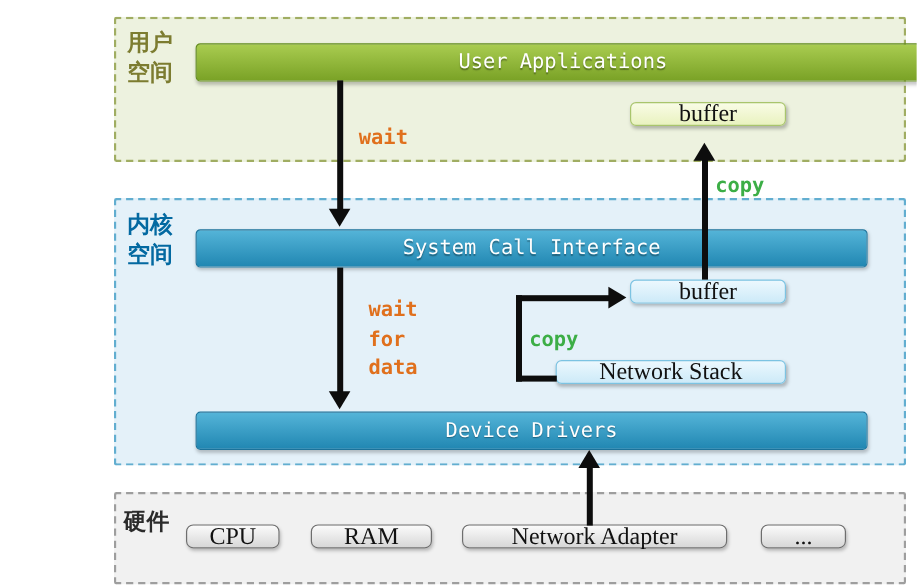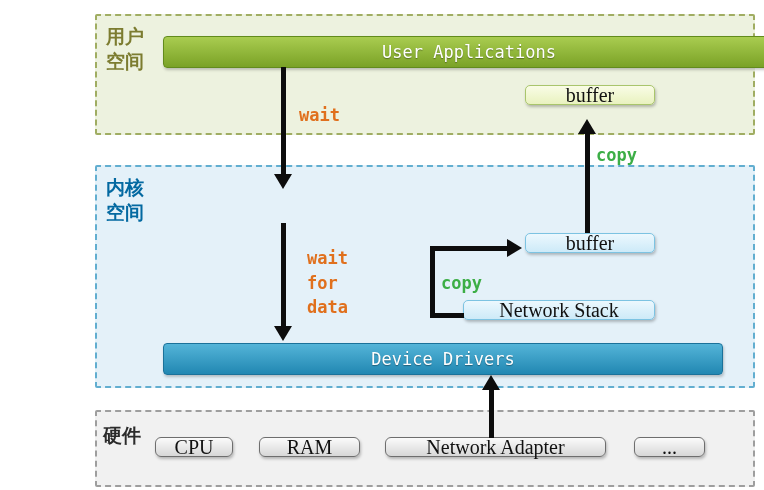--- a/index.html
+++ b/index.html
@@ -68,20 +68,21 @@
 
   <div class="sec-label lbl-user">用户
 空间</div>
   <div class="sec-label lbl-kernel">内核
 空间</div>
   <div class="sec-label lbl-hw">硬件</div>
 
   <div class="bar green bar-apps">User Applications</div>
   <div class="chip lightgreen chip-userbuf">buffer</div>
 
+  <div class="bar blue bar-syscall">System Call Interface</div>
   <div class="chip lightblue chip-kbuf">buffer</div>
   <div class="chip lightblue chip-nstack">Network Stack</div>
   <div class="bar blue bar-drivers">Device Drivers</div>
 
   <div class="chip gray chip-cpu">CPU</div>
   <div class="chip gray chip-ram">RAM</div>
   <div class="chip gray chip-na">Network Adapter</div>
   <div class="chip gray chip-dots">...</div>
 
   <div class="vline" style="left:281px; top:67px; height:109px;"></div>

